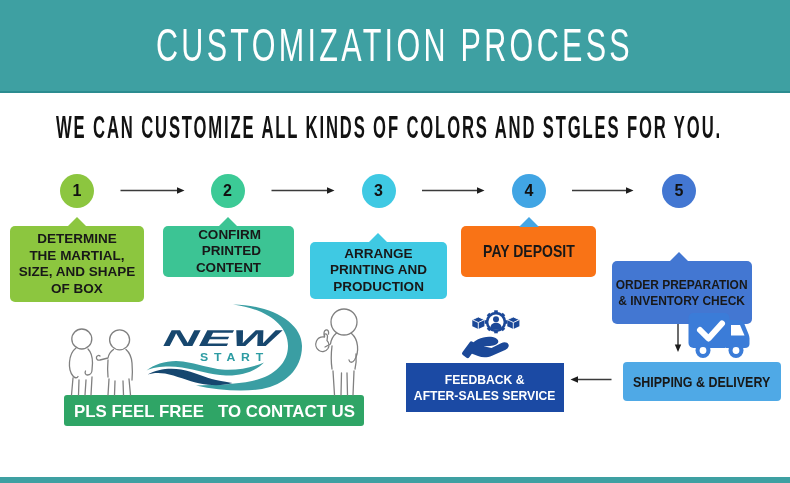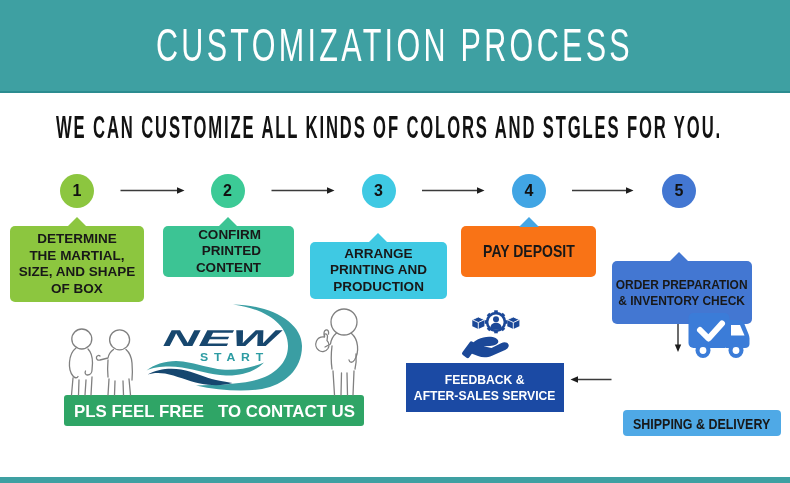--- a/index.html
+++ b/index.html
@@ -13,21 +13,21 @@
   .box .tri{position:absolute;top:-9px;width:0;height:0;border-left:10px solid transparent;border-right:10px solid transparent;}
   .b1{left:10px;top:226px;width:134px;height:76px;background:#8CC63F;font-size:13.5px;line-height:16.5px;}
   .b2{left:163px;top:226px;width:131px;height:51px;background:#3CC494;font-size:13.5px;line-height:16.5px;text-align:right;}
   .b3{left:310px;top:242px;width:137px;height:57px;background:#3FC9E3;font-size:13.5px;line-height:16.5px;}
   .b4{left:461px;top:226px;width:135px;height:51px;background:#f97316;font-size:16.5px;}
   .b4 span{display:inline-block;transform:scaleX(0.85);transform-origin:center;}
   .b5{left:612px;top:225px;width:140px;height:63px;background:#4377D2;font-size:13px;line-height:15.5px;margin-top:36px;}
   .b5 span{display:inline-block;transform:scaleX(0.92);transform-origin:center;}
   .fb{left:406px;top:363px;width:158px;height:49px;background:#1B4AA4;color:#fff;font-size:13.5px;line-height:16px;border-radius:0;}
   .fb span{display:inline-block;transform:scaleX(0.9);transform-origin:center;}
-  .sh{left:623px;top:362px;width:158px;height:26px;background:#4FA9E6;font-size:15px;border-radius:4px;margin-top:48px;}
+  .sh{left:623px;top:362px;width:158px;height:39px;background:#4FA9E6;font-size:15px;border-radius:4px;}
   .sh span{display:inline-block;transform:scaleX(0.83);transform-origin:center;}
   .gbanner{left:64px;top:395px;width:300px;height:31px;background:#2FA566;border-radius:3px;}
   .bottombar{left:0;top:477px;width:790px;height:6px;background:#3EA0A2;}
 </style>
 </head>
 <body>
 <div id="page">
   <div class="abs banner"></div>
   <svg class="abs" style="left:0;top:0;" width="790" height="160" viewBox="0 0 790 160">
     <text x="156" y="61" font-size="46" fill="#ffffff" letter-spacing="5" textLength="477" lengthAdjust="spacingAndGlyphs" font-family="Liberation Sans, sans-serif">CUSTOMIZATION PROCESS</text>

